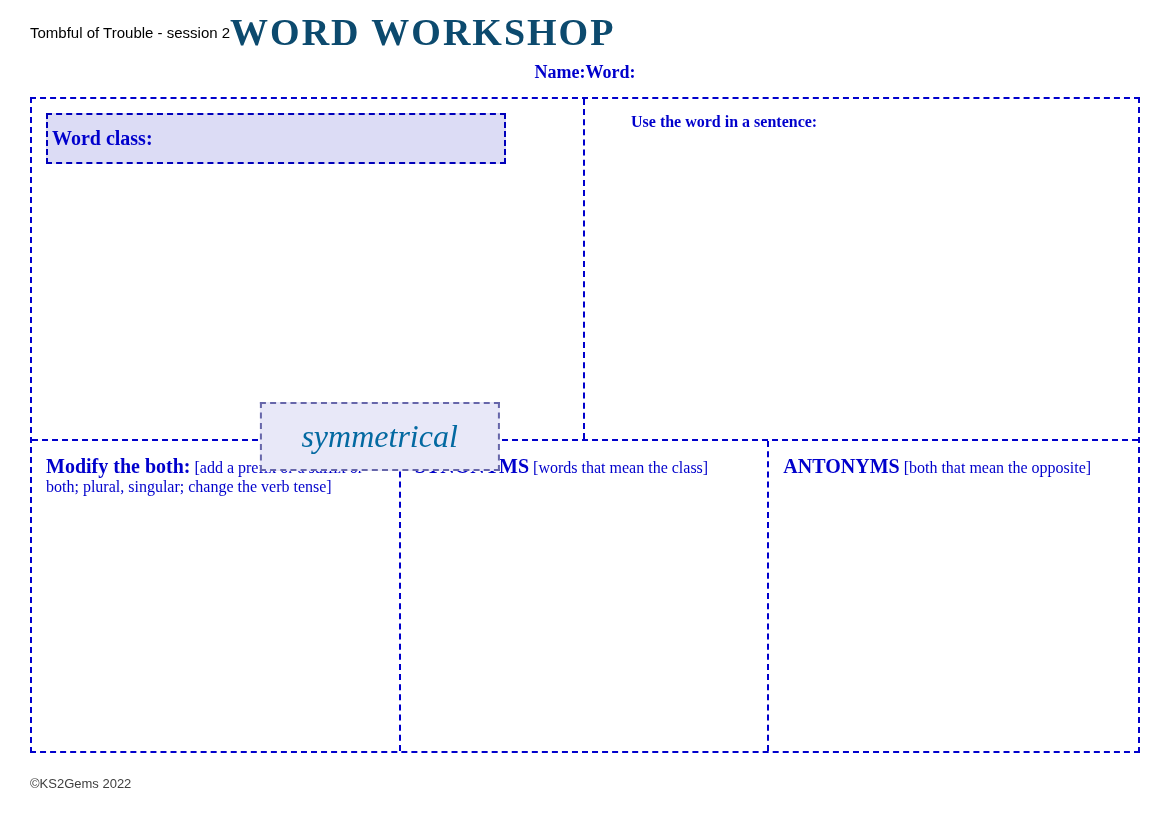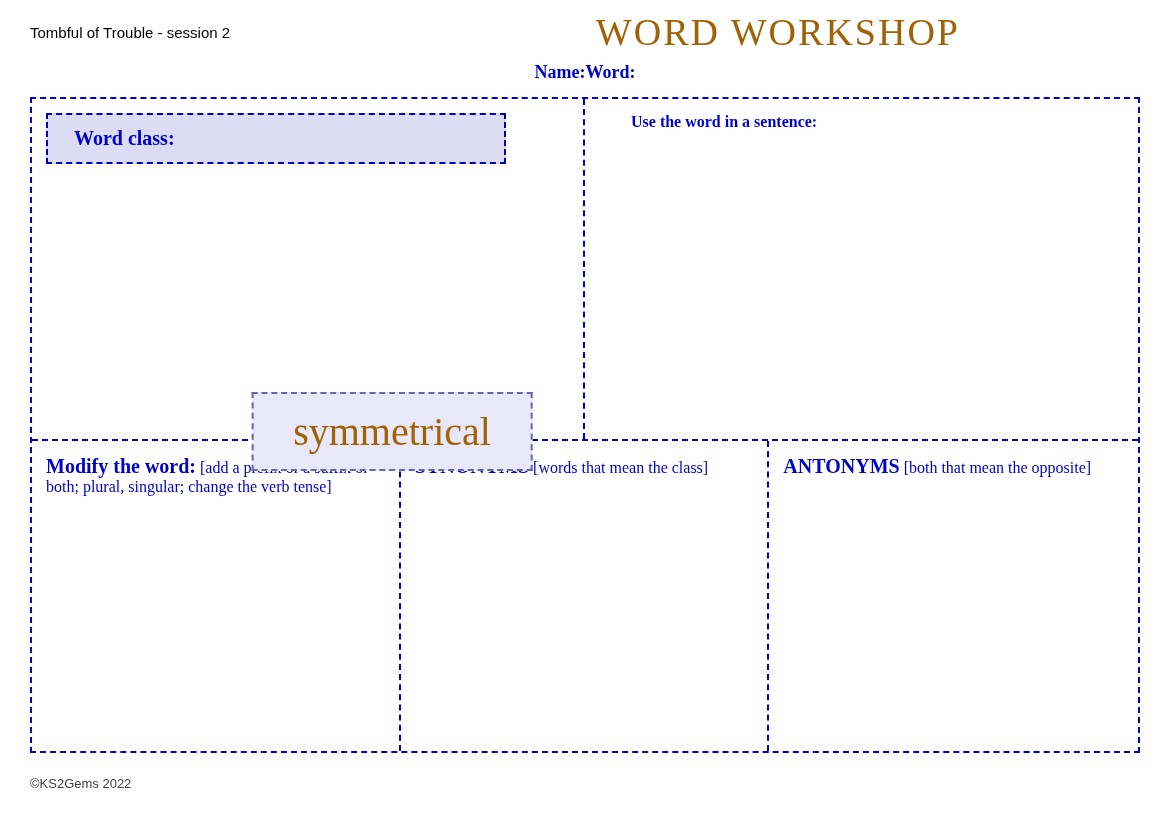--- a/index.html
+++ b/index.html
@@ -25,23 +25,23 @@
     }
 
     .session-label {
       font-size: 15px;
       color: #000;
       font-family: Arial, sans-serif;
     }
 
     .main-title {
       font-size: 38px;
-      font-weight: normal;
-      color: #a16207;
-      text-align: right;
+      font-weight: bold;
+      color: #0c4a6e;
+      text-align: left;
       flex: 1;
       letter-spacing: 2px;
     }
 
     .name-date-row {
       display: flex;
       justify-content: center;
       margin: 8px 0 14px 0;
       padding: 0 40px;
     }
@@ -70,21 +70,21 @@
     .left-top {
       border-right: 2px dashed #0000cc;
       padding: 14px 14px 50px 14px;
       min-height: 340px;
       position: relative;
     }
 
     .word-class-box {
       border: 2px dashed #0000bb;
       background: #dcdcf5;
-      padding: 12px 26px;
+      padding: 12px 4px;
       margin-bottom: 18px;
       display: inline-block;
       width: 88%;
     }
 
     .word-class-label {
       font-size: 20px;
       font-weight: bold;
       color: #0000cc;
     }
@@ -109,25 +109,26 @@
     }
 
     .word-display {
       position: absolute;
       bottom: -32px;
       left: 50%;
       transform: translateX(-20%);
       border: 2px dashed #6666aa;
       background: #e8e8f8;
       padding: 14px 40px;
-      font-size: 40px;
-      color: #a16207;
+      font-size: 32px;
+      color: #0369a1;
       font-family: 'Comic Sans MS', cursive;
       z-index: 10;
       white-space: nowrap;
+      font-style: italic;
     }
 
     .bottom-section {
       display: grid;
       grid-template-columns: 1fr 1fr 1fr;
       min-height: 310px;
     }
 
     .modify-cell {
       border-right: 2px dashed #0000cc;
@@ -190,21 +191,21 @@
 
     <div class="right-top">
       <span class="use-in-sentence-label">Use the word in a sentence:</span>
     </div>
 
   </div>
 
   <div class="bottom-section">
 
     <div class="modify-cell">
-      <span class="section-title-bold">Modify the word:</span>
+      <span class="section-title-bold">Modify the both:</span>
       <span class="section-title-normal">[add a prefix or a suffix or both; plural, singular; change the verb tense]</span>
     </div>
 
     <div class="synonyms-cell">
       <span class="section-title-bold">SYNONYMS</span>
       <span class="section-title-normal">[words that mean the class]</span>
     </div>
 
     <div class="antonyms-cell">
       <span class="section-title-bold">ANTONYMS</span>

